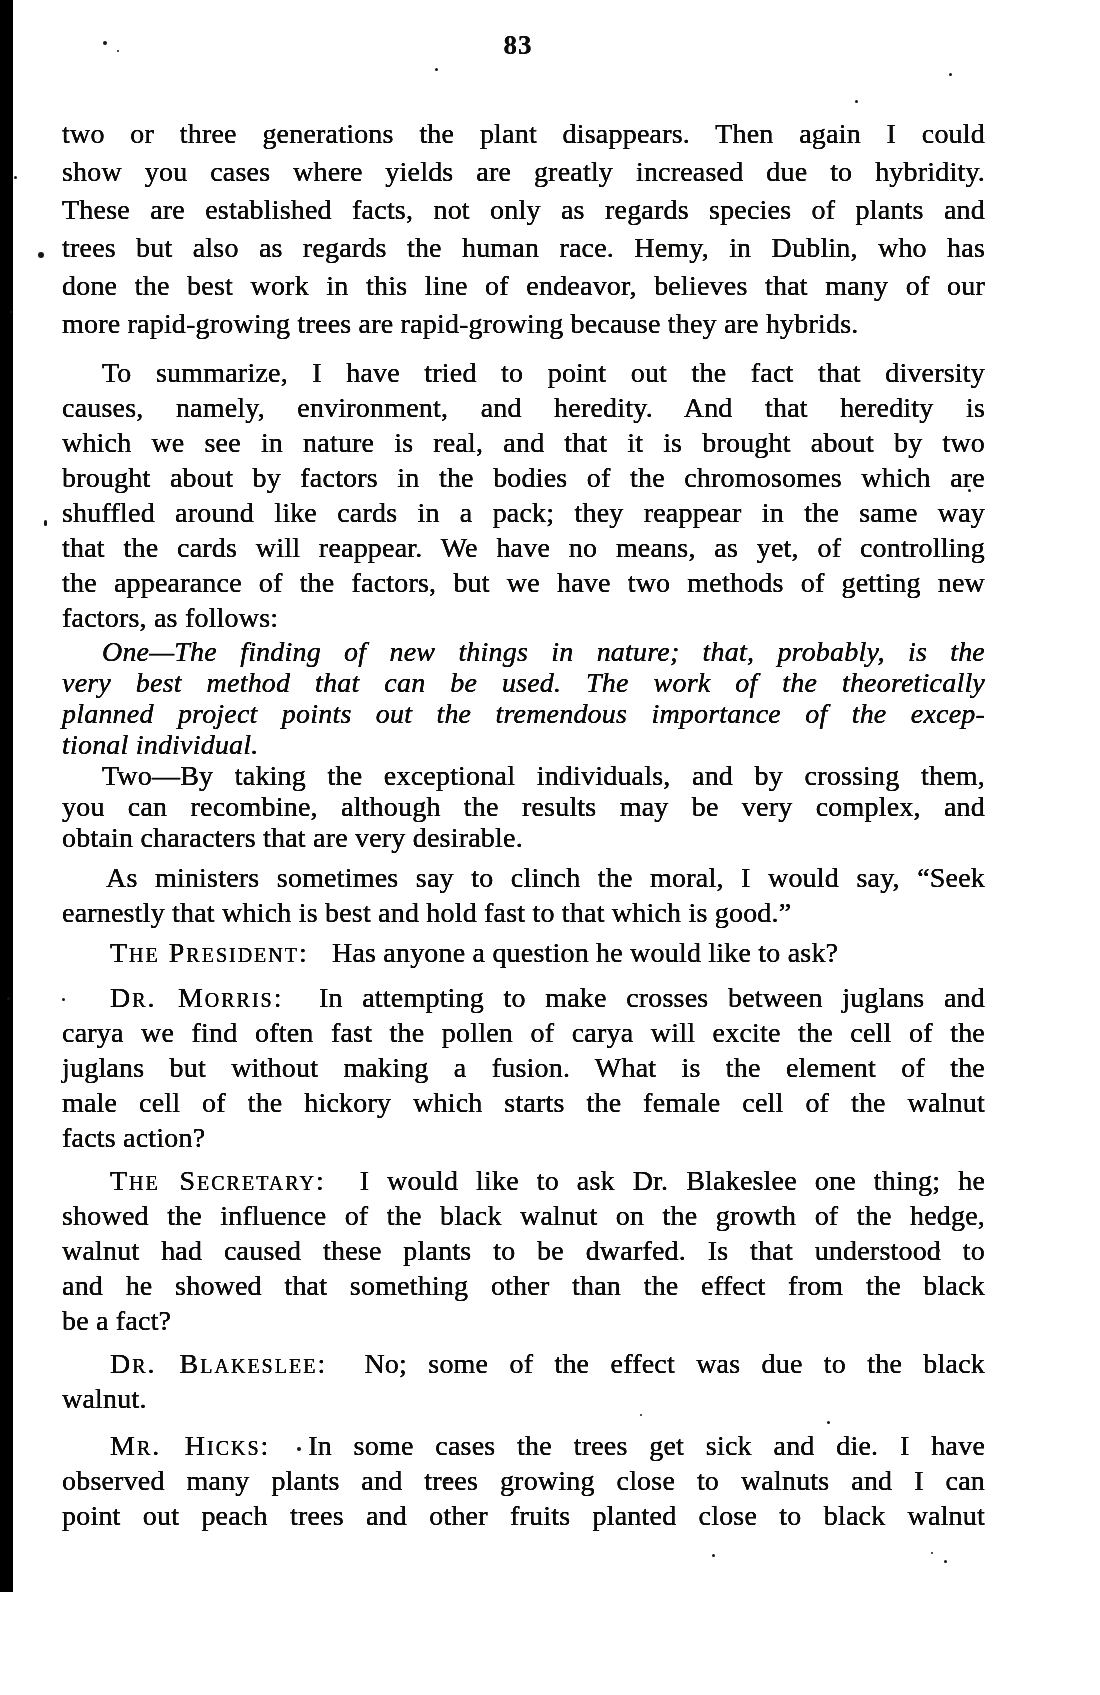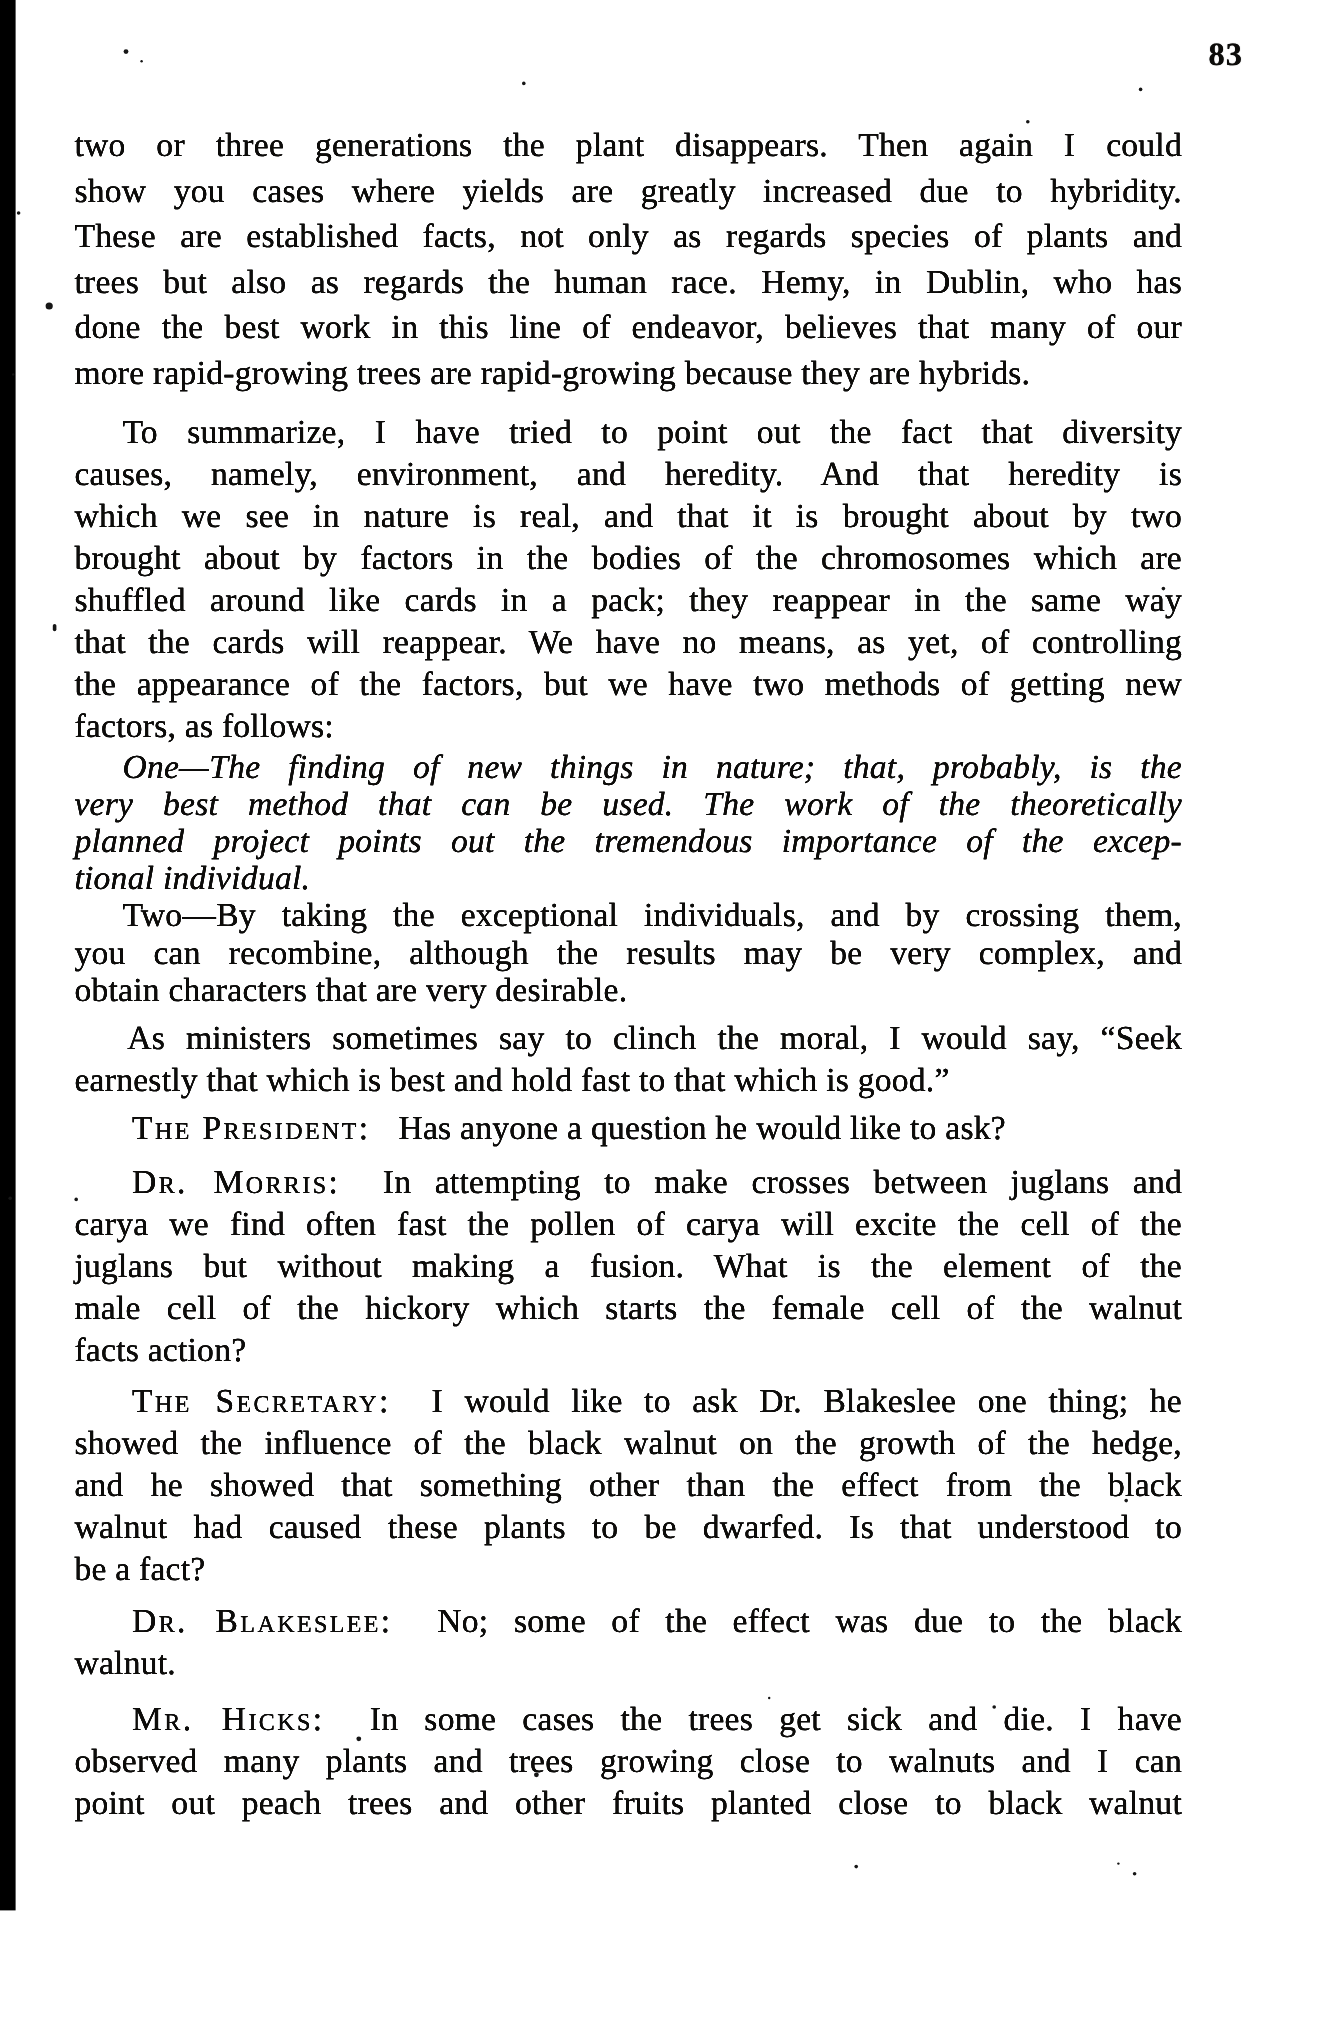--- a/index.html
+++ b/index.html
@@ -14,21 +14,21 @@
     background: #ffffff;
     overflow: hidden;
     font-family: "Liberation Serif", "DejaVu Serif", serif;
     color: #0d0c0a;
   }
   #page-number {
     position: absolute;
     top: 30px;
     left: 0;
     width: 1036px;           
-    text-align: right;
+    text-align: center;
     font-size: 27px;
     font-weight: bold;
     letter-spacing: 1px;
     text-shadow: 0 0 0.6px #000;
   }
   #text-block {
     position: absolute;
     top: 103px;
     left: 62px;
     width: 923px;
@@ -65,21 +65,21 @@
 </style>
 </head>
 <body>
 
 <main id="page" style="background: rgb(255, 255, 255); color: rgb(13, 12, 10);">
   <div id="gutter-bar"></div>
 
   <div id="page-number">83</div>
 
   <div id="text-block">
-      <div class="para" style="margin-top: 0px; line-height: 38px;">
+      <div class="para" style="margin-top: 12px; line-height: 38px;">
         <div class="line"><span>two or three generations the plant disappears.  Then again I could</span></div>
         <div class="line"><span>show you cases where yields are greatly increased due to hybridity.</span></div>
         <div class="line"><span>These are established facts, not only as regards species of plants and</span></div>
         <div class="line"><span>trees but also as regards the human race.  Hemy, in Dublin, who has</span></div>
         <div class="line"><span>done the best work in this line of endeavor, believes that many of our</span></div>
         <div class="line last"><span>more rapid-growing trees are rapid-growing because they are hybrids.</span></div>
       </div>
       <div class="para" style="margin-top: 12px; line-height: 35px;">
         <div class="line" style="text-indent: 40px;"><span>To summarize, I have tried to point out the fact that diversity</span></div>
         <div class="line"><span>causes, namely, environment, and heredity.  And that heredity is</span></div>
@@ -111,22 +111,22 @@
       <div class="para" style="margin-top: 10px; line-height: 35px;">
         <div class="line" style="text-indent: 48px;"><span class="speaker">Dr. Morris:</span> <span>In attempting to make crosses between juglans and</span></div>
         <div class="line"><span>carya we find often fast the pollen of carya will excite the cell of the</span></div>
         <div class="line"><span>juglans but without making a fusion.  What is the element of the</span></div>
         <div class="line"><span>male cell of the hickory which starts the female cell of the walnut</span></div>
         <div class="line last"><span>facts action?</span></div>
       </div>
       <div class="para" style="margin-top: 8px; line-height: 35px;">
         <div class="line" style="text-indent: 48px;"><span class="speaker">The Secretary:</span> <span>I would like to ask Dr. Blakeslee one thing; he</span></div>
         <div class="line"><span>showed the influence of the black walnut on the growth of the hedge,</span></div>
+        <div class="line"><span>walnut had caused these plants to be dwarfed.  Is that understood to</span></div>
         <div class="line"><span>and he showed that something other than the effect from the black</span></div>
-        <div class="line"><span>walnut had caused these plants to be dwarfed.  Is that understood to</span></div>
         <div class="line last"><span>be a fact?</span></div>
       </div>
       <div class="para" style="margin-top: 8px; line-height: 35px;">
         <div class="line" style="text-indent: 48px;"><span class="speaker">Dr. Blakeslee:</span> <span>No; some of the effect was due to the black</span></div>
         <div class="line last"><span>walnut.</span></div>
       </div>
       <div class="para" style="margin-top: 12px; line-height: 35px;">
         <div class="line" style="text-indent: 48px;"><span class="speaker">Mr. Hicks:</span> <span>In some cases the trees get sick and die.  I have</span></div>
         <div class="line"><span>observed many plants and trees growing close to walnuts and I can</span></div>
         <div class="line"><span>point out peach trees and other fruits planted close to black walnut</span></div>

